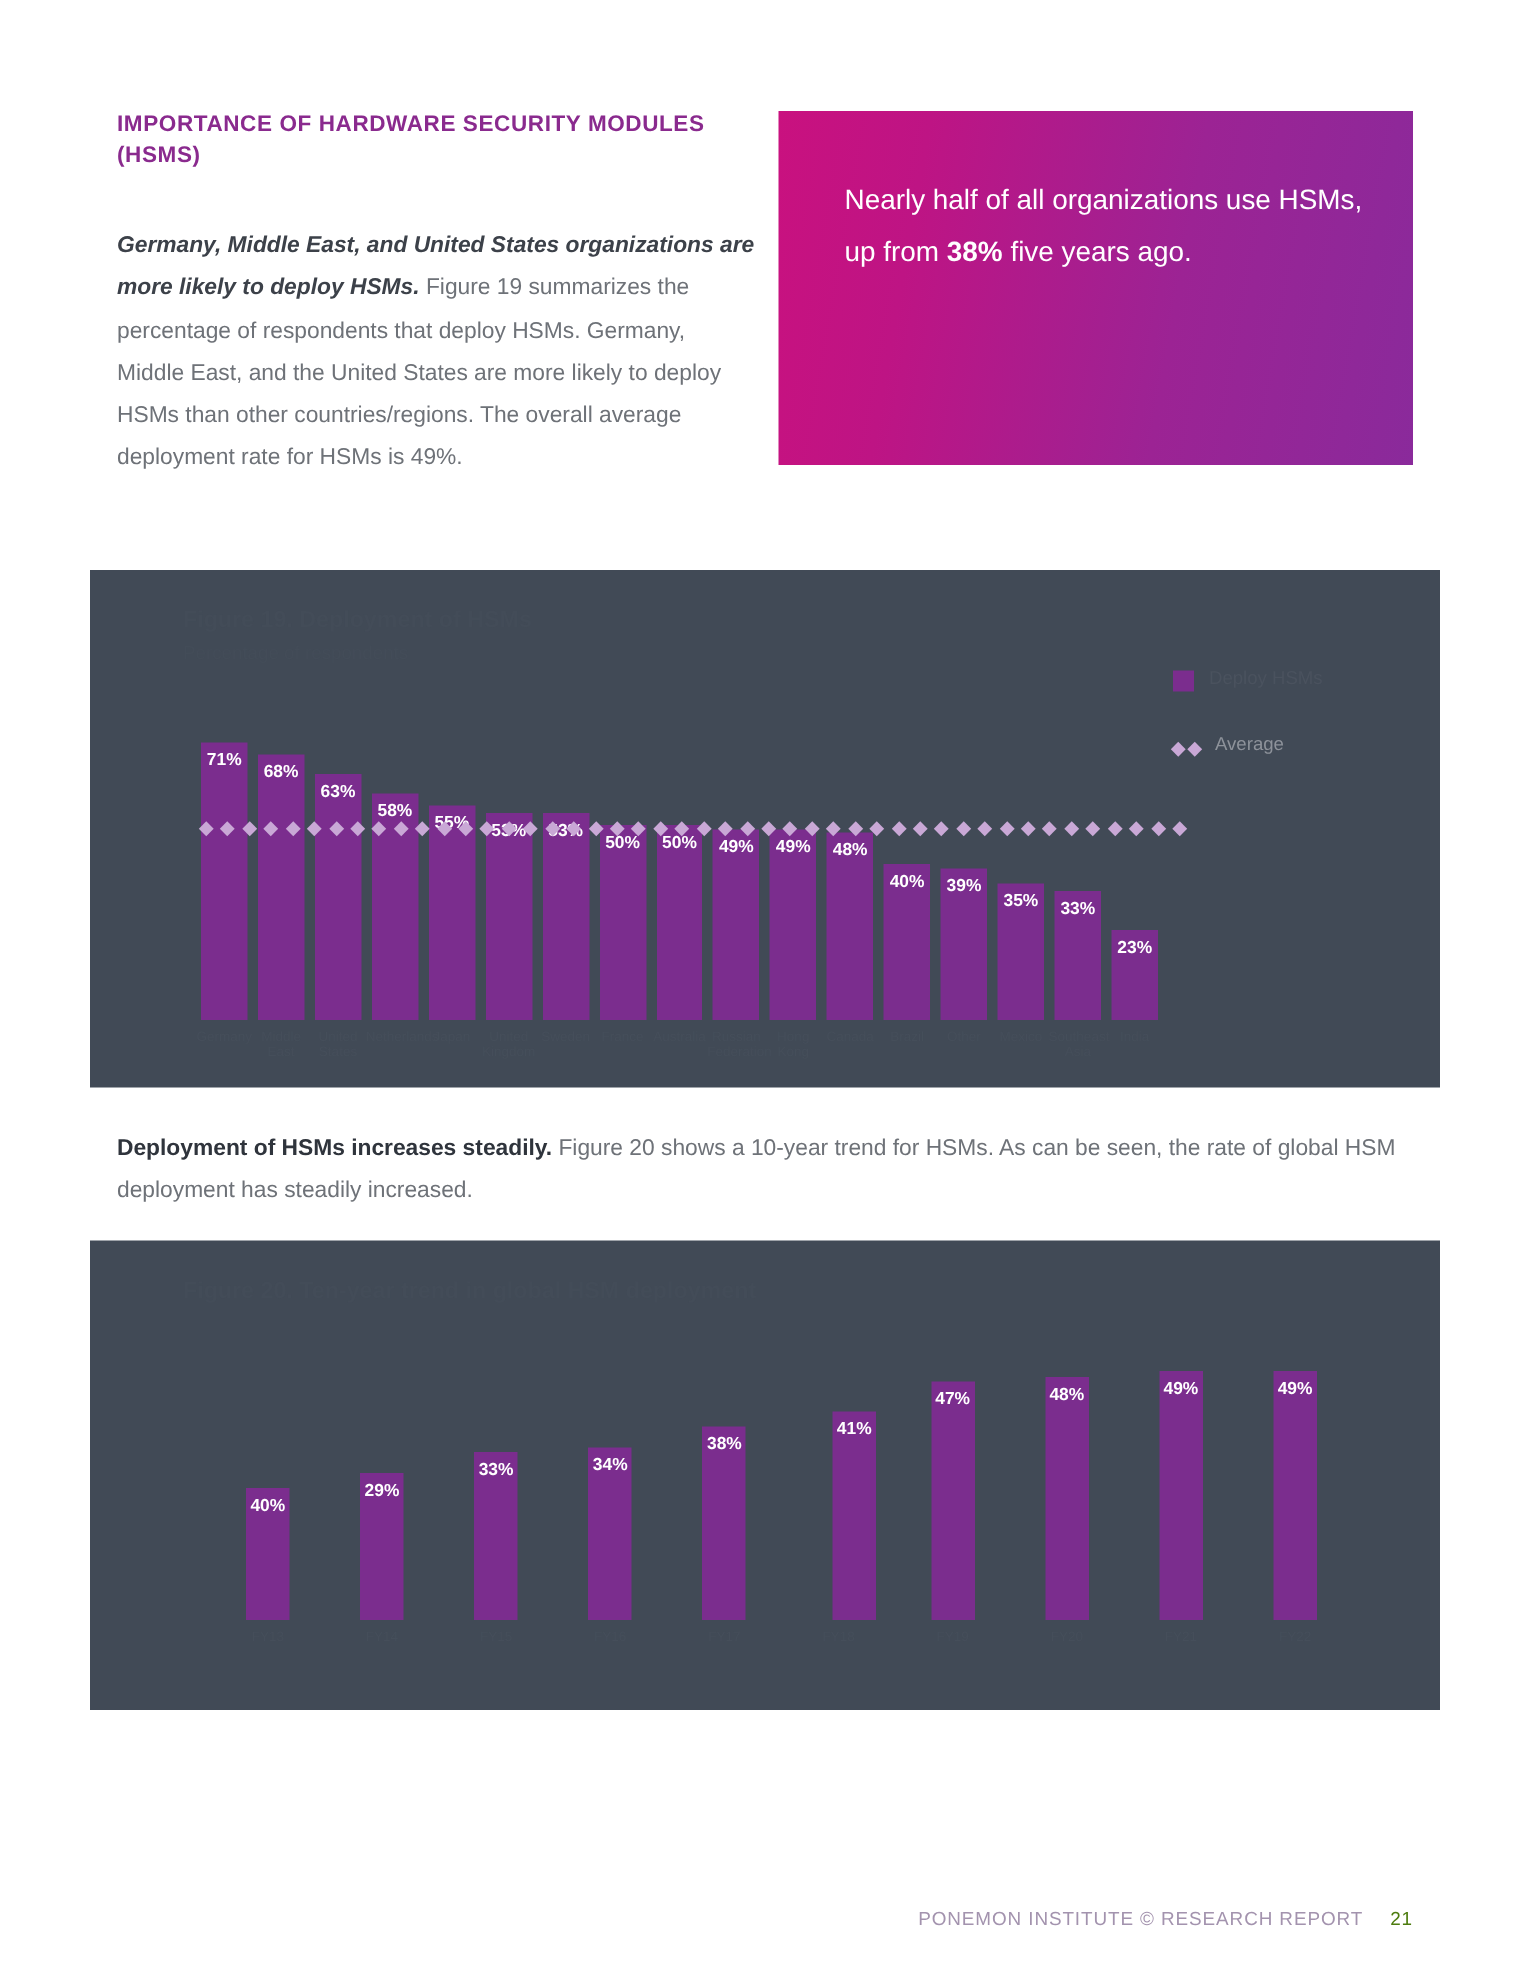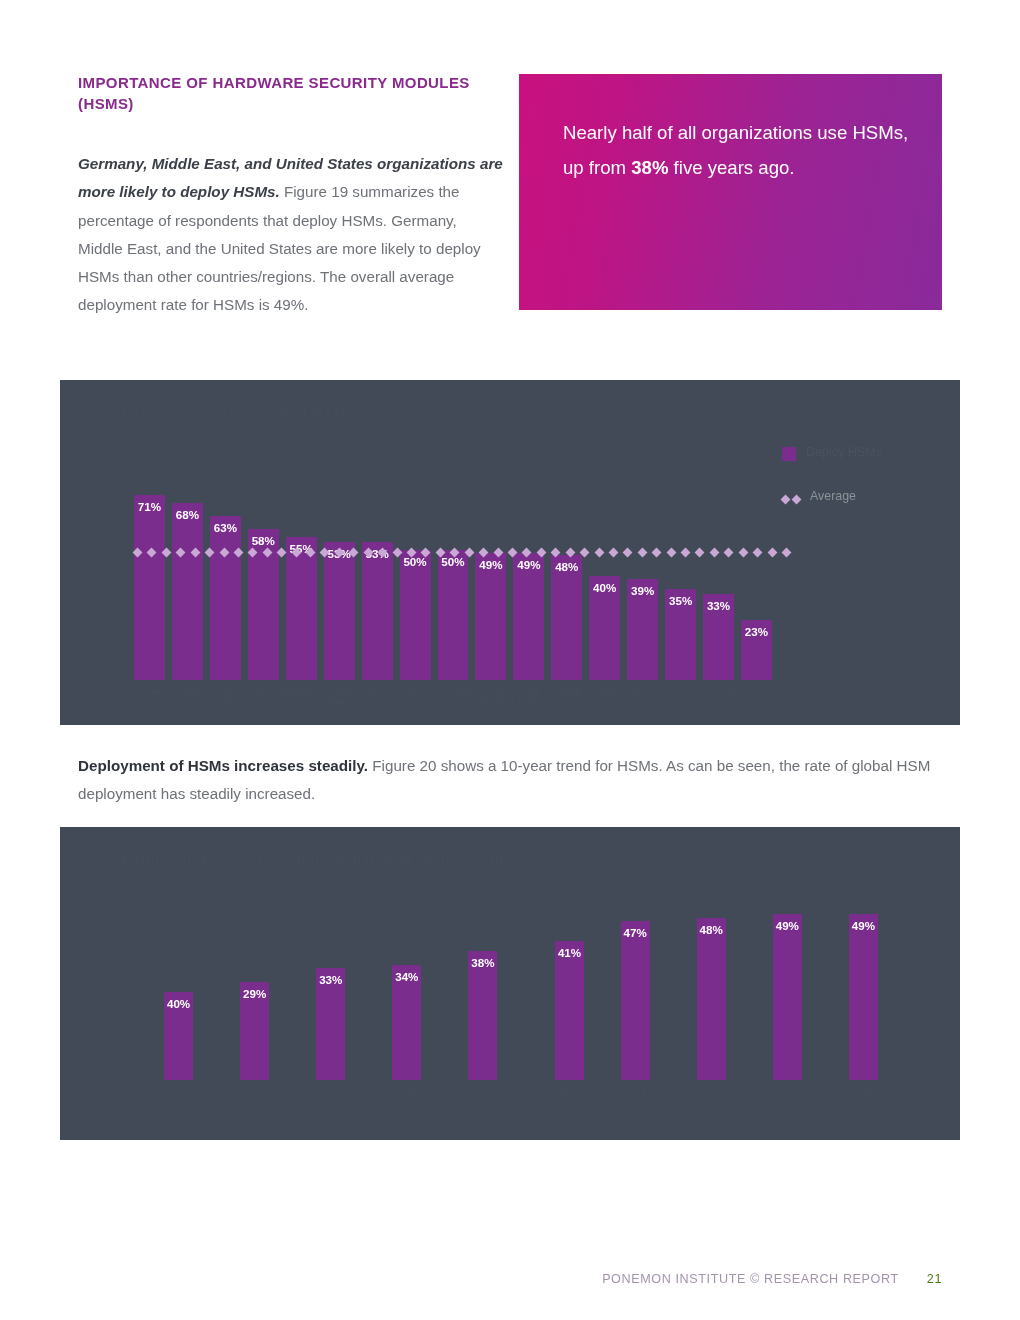--- a/index.html
+++ b/index.html
@@ -203,21 +203,21 @@
   }
   .mid-text b { color: #2F343C; font-weight: bold; }
 
   
   .footer {
     position: absolute;
     right: 78px;
     top: 1272px;
     display: flex;
     align-items: baseline;
-    gap: 28px;
+    gap: 18px;
     font-size: 12.6px;
     letter-spacing: 0.6px;
     color: #A393AE;
   }
   .footer .page-num { color: #4d7c0f; }
 </style>
 </head>
 <body>
 
 <div class="page">

